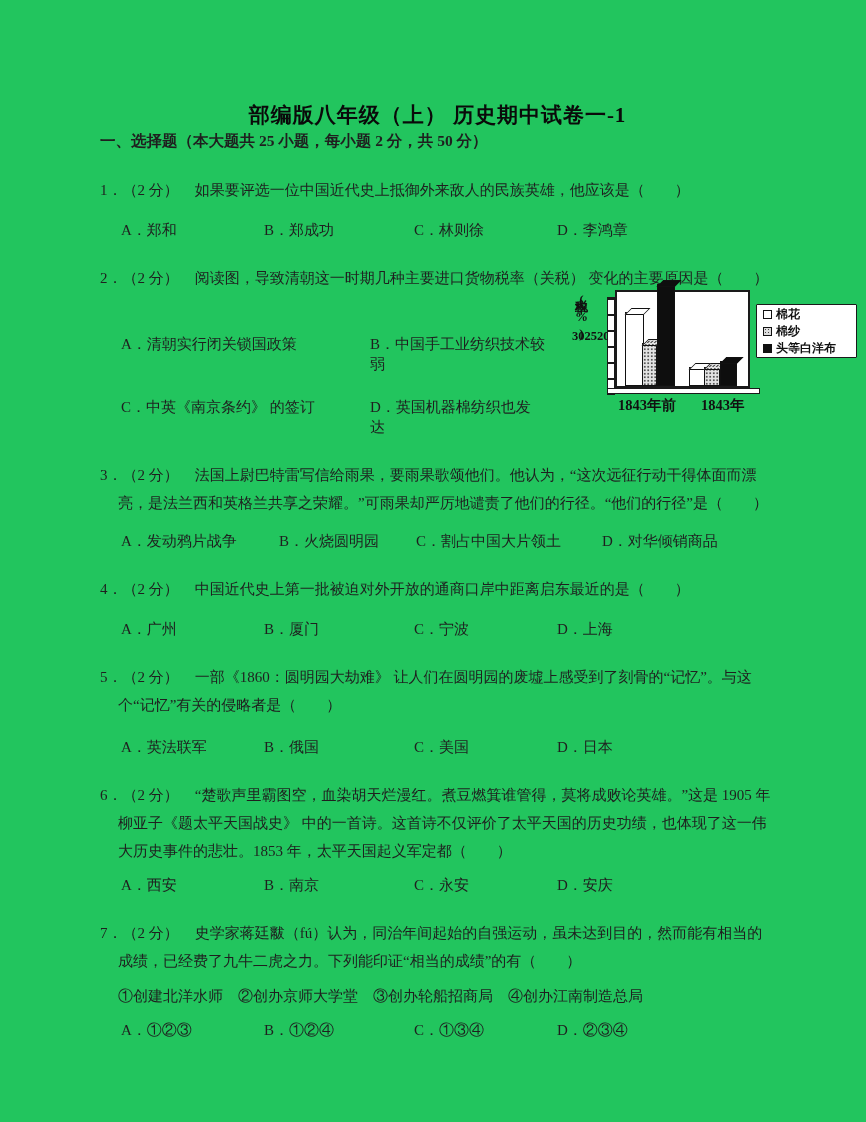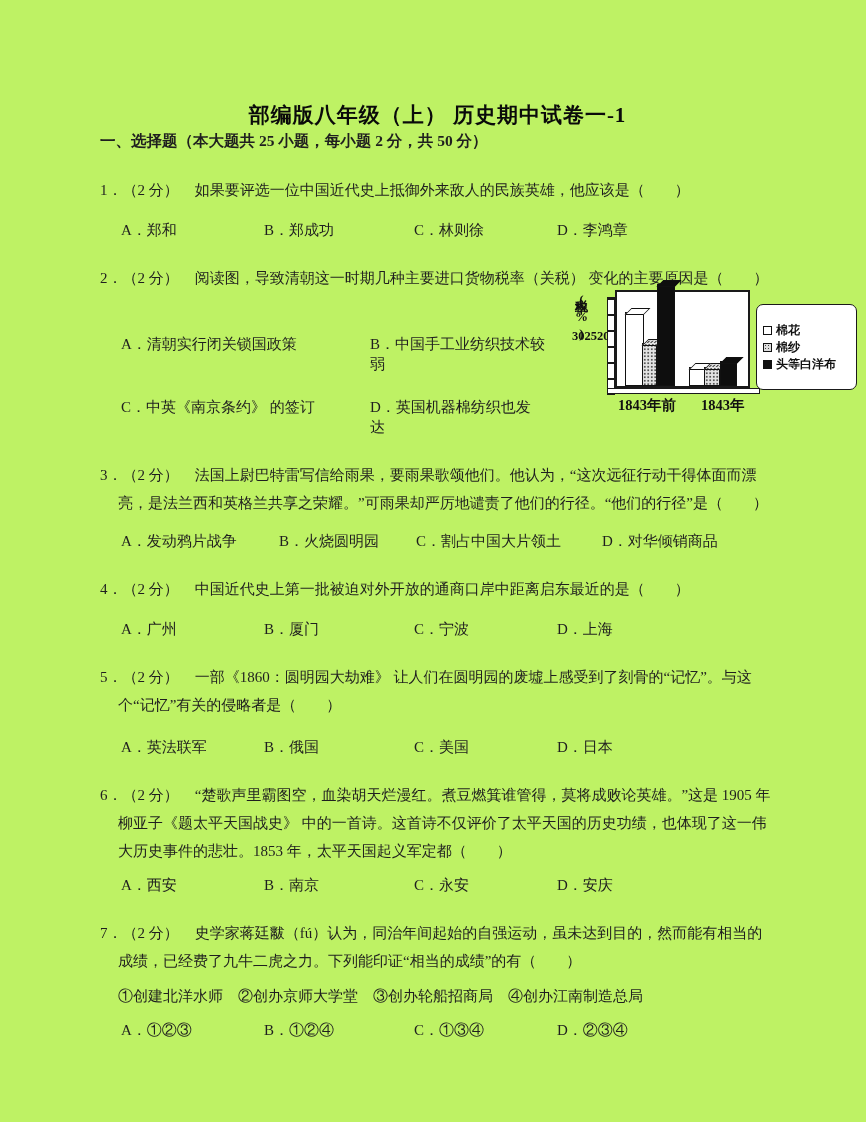--- a/index.html
+++ b/index.html
@@ -1,18 +1,18 @@
 <!DOCTYPE html>
 <html><head>
 <meta charset="utf-8">
 <style>
   * { margin:0; padding:0; box-sizing:border-box; }
   html,body { background:#ffffff; }
   body { font-family:"Liberation Serif","DejaVu Serif",serif; color:#1f1f1f; }
-  .page { position:relative; width:866px; height:1122px; background:#bef264; overflow:hidden;
+  .page { position:relative; width:866px; height:1122px; background:#22c55e; overflow:hidden;
           padding:100px 91px 0 100px; }
   .title { text-align:center; font-size:21px; font-weight:bold; color:#0a0a0a;
            line-height:30px; letter-spacing:1px; }
   .section-header { font-size:15.5px; font-weight:bold; line-height:22px; }
   .question { margin-top:24px; position:relative; }
   .stem { font-size:15px; line-height:28px; padding-left:18px; text-indent:-18px; }
   .qlabel { margin-right:16px; }
   .opts { display:grid; padding-left:21px; margin-top:16px; font-size:15px; line-height:20px; }
   .opts.g4  { grid-template-columns:143px 150px 143px 1fr; }
   .opts.g4b { grid-template-columns:158px 137px 186px 1fr; }
@@ -46,21 +46,21 @@
   .bar.white  { background:#ffffff; }
   .bar.dotted { background-color:#e3e3e3;
                 background-image:radial-gradient(#555 0.9px, transparent 1px);
                 background-size:3.5px 3.5px; }
   .bar.black  { background:#0e0e0e; }
   .b1{left:8px;width:19px;}  .b2{left:25px;width:15px;} .b3{left:40px;width:18px;}
   .b4{left:72px;width:16px;} .b5{left:87px;width:16px;} .b6{left:103px;width:17px;}
   .xlab { position:absolute; top:118px; font-size:14.5px; font-weight:bold; color:#111; white-space:nowrap; }
   .xlab1 { left:58px; } .xlab2 { left:141px; }
   .legend { position:absolute; left:196px; top:26px; width:101px; background:#fff;
-            border:1.5px solid #1a1a1a; border-radius:7px; padding:18px 6px;
+            border:1.5px solid #1a1a1a; border-radius:1px; padding:2px 6px;
             display:flex; flex-direction:column; gap:3px; }
   .legend-item { display:flex; align-items:center; gap:4px; font-size:12px;
                  font-weight:bold; line-height:14px; white-space:nowrap; color:#111; }
   .sw { width:9px; height:9px; flex:0 0 9px; border:1.5px solid #111; }
   .sw-white { background:#fff; }
   .sw-dotted { background-color:#ddd; background-image:radial-gradient(#444 0.8px, transparent 0.9px);
                background-size:3px 3px; }
   .sw-black { background:#111; }
 </style>
 </head>

